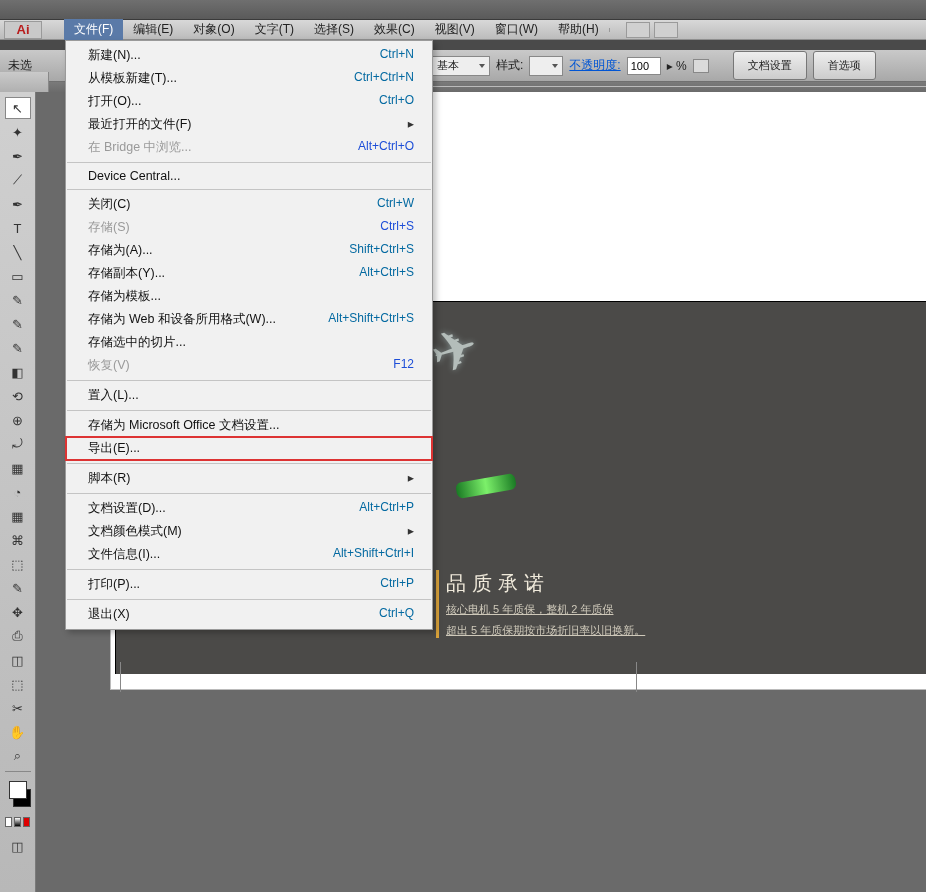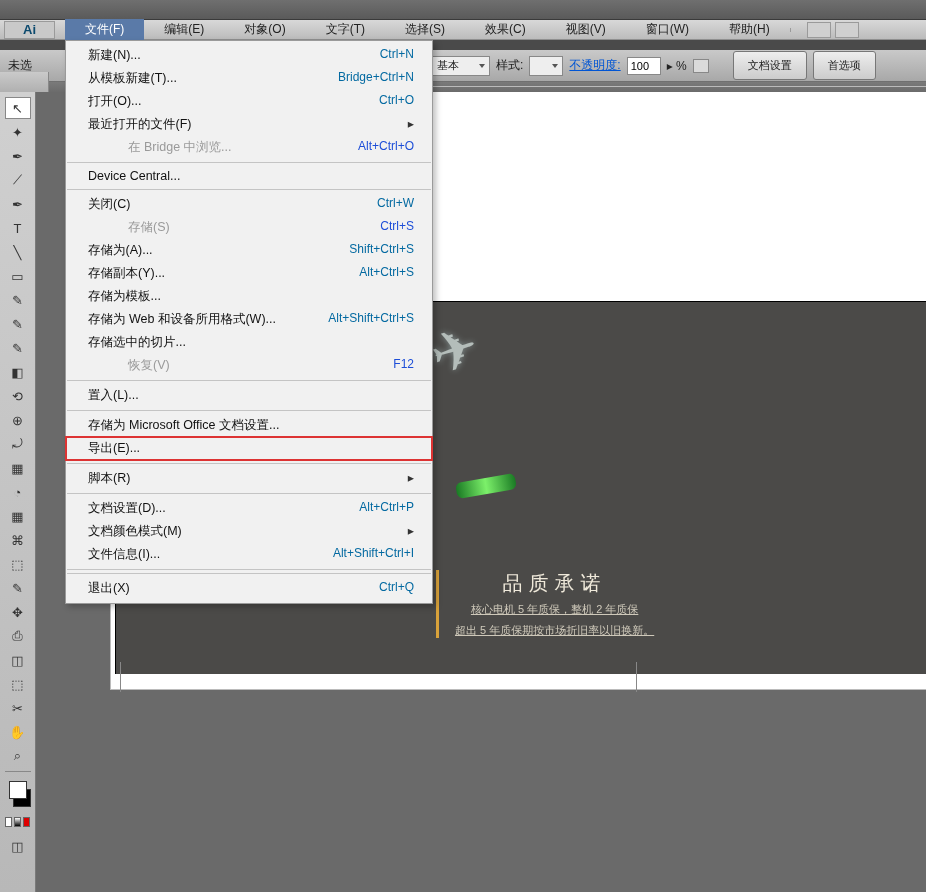--- a/index.html
+++ b/index.html
@@ -18,31 +18,31 @@
   }
   .menu-bar {
     height: 20px;
     background: linear-gradient(#d8d8d8,#bcbcbc);
     display: flex;
     align-items: center;
     padding-left: 4px;
     border-bottom: 1px solid #8f8f8f;
   }
   .ai-logo {
-    width: 51px; height: 18px;
+    width: 38px; height: 18px;
     background: #c9c9c9;
-    color: #0c4a6e;
+    color: #b91c1c;
     font-weight: bold;
     display:flex;align-items:center;justify-content:center;
-    margin-right: 10px;
+    margin-right: 22px;
     border: 1px solid #9a9a9a;
     font-size: 13px;
   }
   .menu-item {
-    padding: 2px 20px;
+    padding: 2px 10px;
     color: #222;
     cursor: default;
   }
   .menu-item.active {
     background: #5a7aa8;
     color: #fff;
   }
   .menu-item.sep {
     border-left:1px solid #9a9a9a;
     padding:2px 6px;
@@ -152,21 +152,21 @@
     text-shadow:0 0 6px #9aa;
   }
   .green-streak{
     position:absolute;left:420px;top:386px;width:60px;height:16px;
     background:linear-gradient(90deg,#1a7a24,#7cf06a,#1a7a24);
     transform:rotate(-10deg);border-radius:6px;
   }
   .promo {
     position:absolute;left:400px;top:478px;
     border-left:3px solid #d9a23a;
-    padding-left:16px;color:#dedcd4;text-align:center;
+    padding-left:7px;color:#dedcd4;
   }
   .promo h2{font-size:20px;font-weight:normal;letter-spacing:6px;color:#efe9da;font-family:"SimSun",serif;}
   .promo p{font-size:11px;color:#cfc9ba;margin-top:4px;line-height:1.5;text-decoration:underline;}
   .bleed-box{
     position:absolute;left:74px;top:-6px;width:826px;height:604px;
     border:1px solid #bbb;pointer-events:none;
   }
   .tick{position:absolute;background:#888;}
   .tick.t1{left:84px;top:570px;width:1px;height:30px;}
   .tick.t2{left:600px;top:570px;width:1px;height:30px;}
@@ -181,21 +181,21 @@
     box-shadow:3px 3px 6px rgba(0,0,0,.25);
     z-index:100;
     padding:3px 0;
   }
   .dd-item {
     display:flex;justify-content:space-between;
     padding:3px 18px 3px 22px;
     color:#111;cursor:default;
     font-size:12.5px;
   }
-  .dd-item.disabled { color:#9a9a9a;margin-left:40px; }
+  .dd-item.disabled { color:#9a9a9a; }
   .dd-item.sub::after{
     content:"▸";margin-left:8px;color:#333;
   }
   .dd-item.highlight{
     outline:2px solid #d33;
     outline-offset:-1px;
   }
   .dd-sep{height:1px;background:#c4c4c4;margin:3px 1px;}
   .sc{color:#0369a1;font-size:12px;}
   .dd-item.disabled .sc{color:#1d4ed8;}
@@ -306,21 +306,21 @@
   <div class="tick t2"></div>
 </div>
 
 <div class="dropdown" id="dd">
     <div class="dd-item">
       <span>新建(N)...</span>
       <span class="sc">Ctrl+N</span>
     </div>
     <div class="dd-item">
       <span>从模板新建(T)...</span>
-      <span class="sc">Bridge+Ctrl+N</span>
+      <span class="sc">Ctrl+Ctrl+N</span>
     </div>
     <div class="dd-item">
       <span>打开(O)...</span>
       <span class="sc">Ctrl+O</span>
     </div>
     <div class="dd-item sub">
       <span>最近打开的文件(F)</span>
     </div>
     <div class="dd-item disabled">
       <span>在 Bridge 中浏览...</span>
@@ -382,18 +382,22 @@
       <span class="sc">Alt+Ctrl+P</span>
     </div>
     <div class="dd-item sub">
       <span>文档颜色模式(M)</span>
     </div>
     <div class="dd-item">
       <span>文件信息(I)...</span>
       <span class="sc">Alt+Shift+Ctrl+I</span>
     </div>
     <div class="dd-sep"></div>
+    <div class="dd-item">
+      <span>打印(P)...</span>
+      <span class="sc">Ctrl+P</span>
+    </div>
     <div class="dd-sep"></div>
     <div class="dd-item">
       <span>退出(X)</span>
       <span class="sc">Ctrl+Q</span>
     </div>
   </div>
 
 </body></html>

